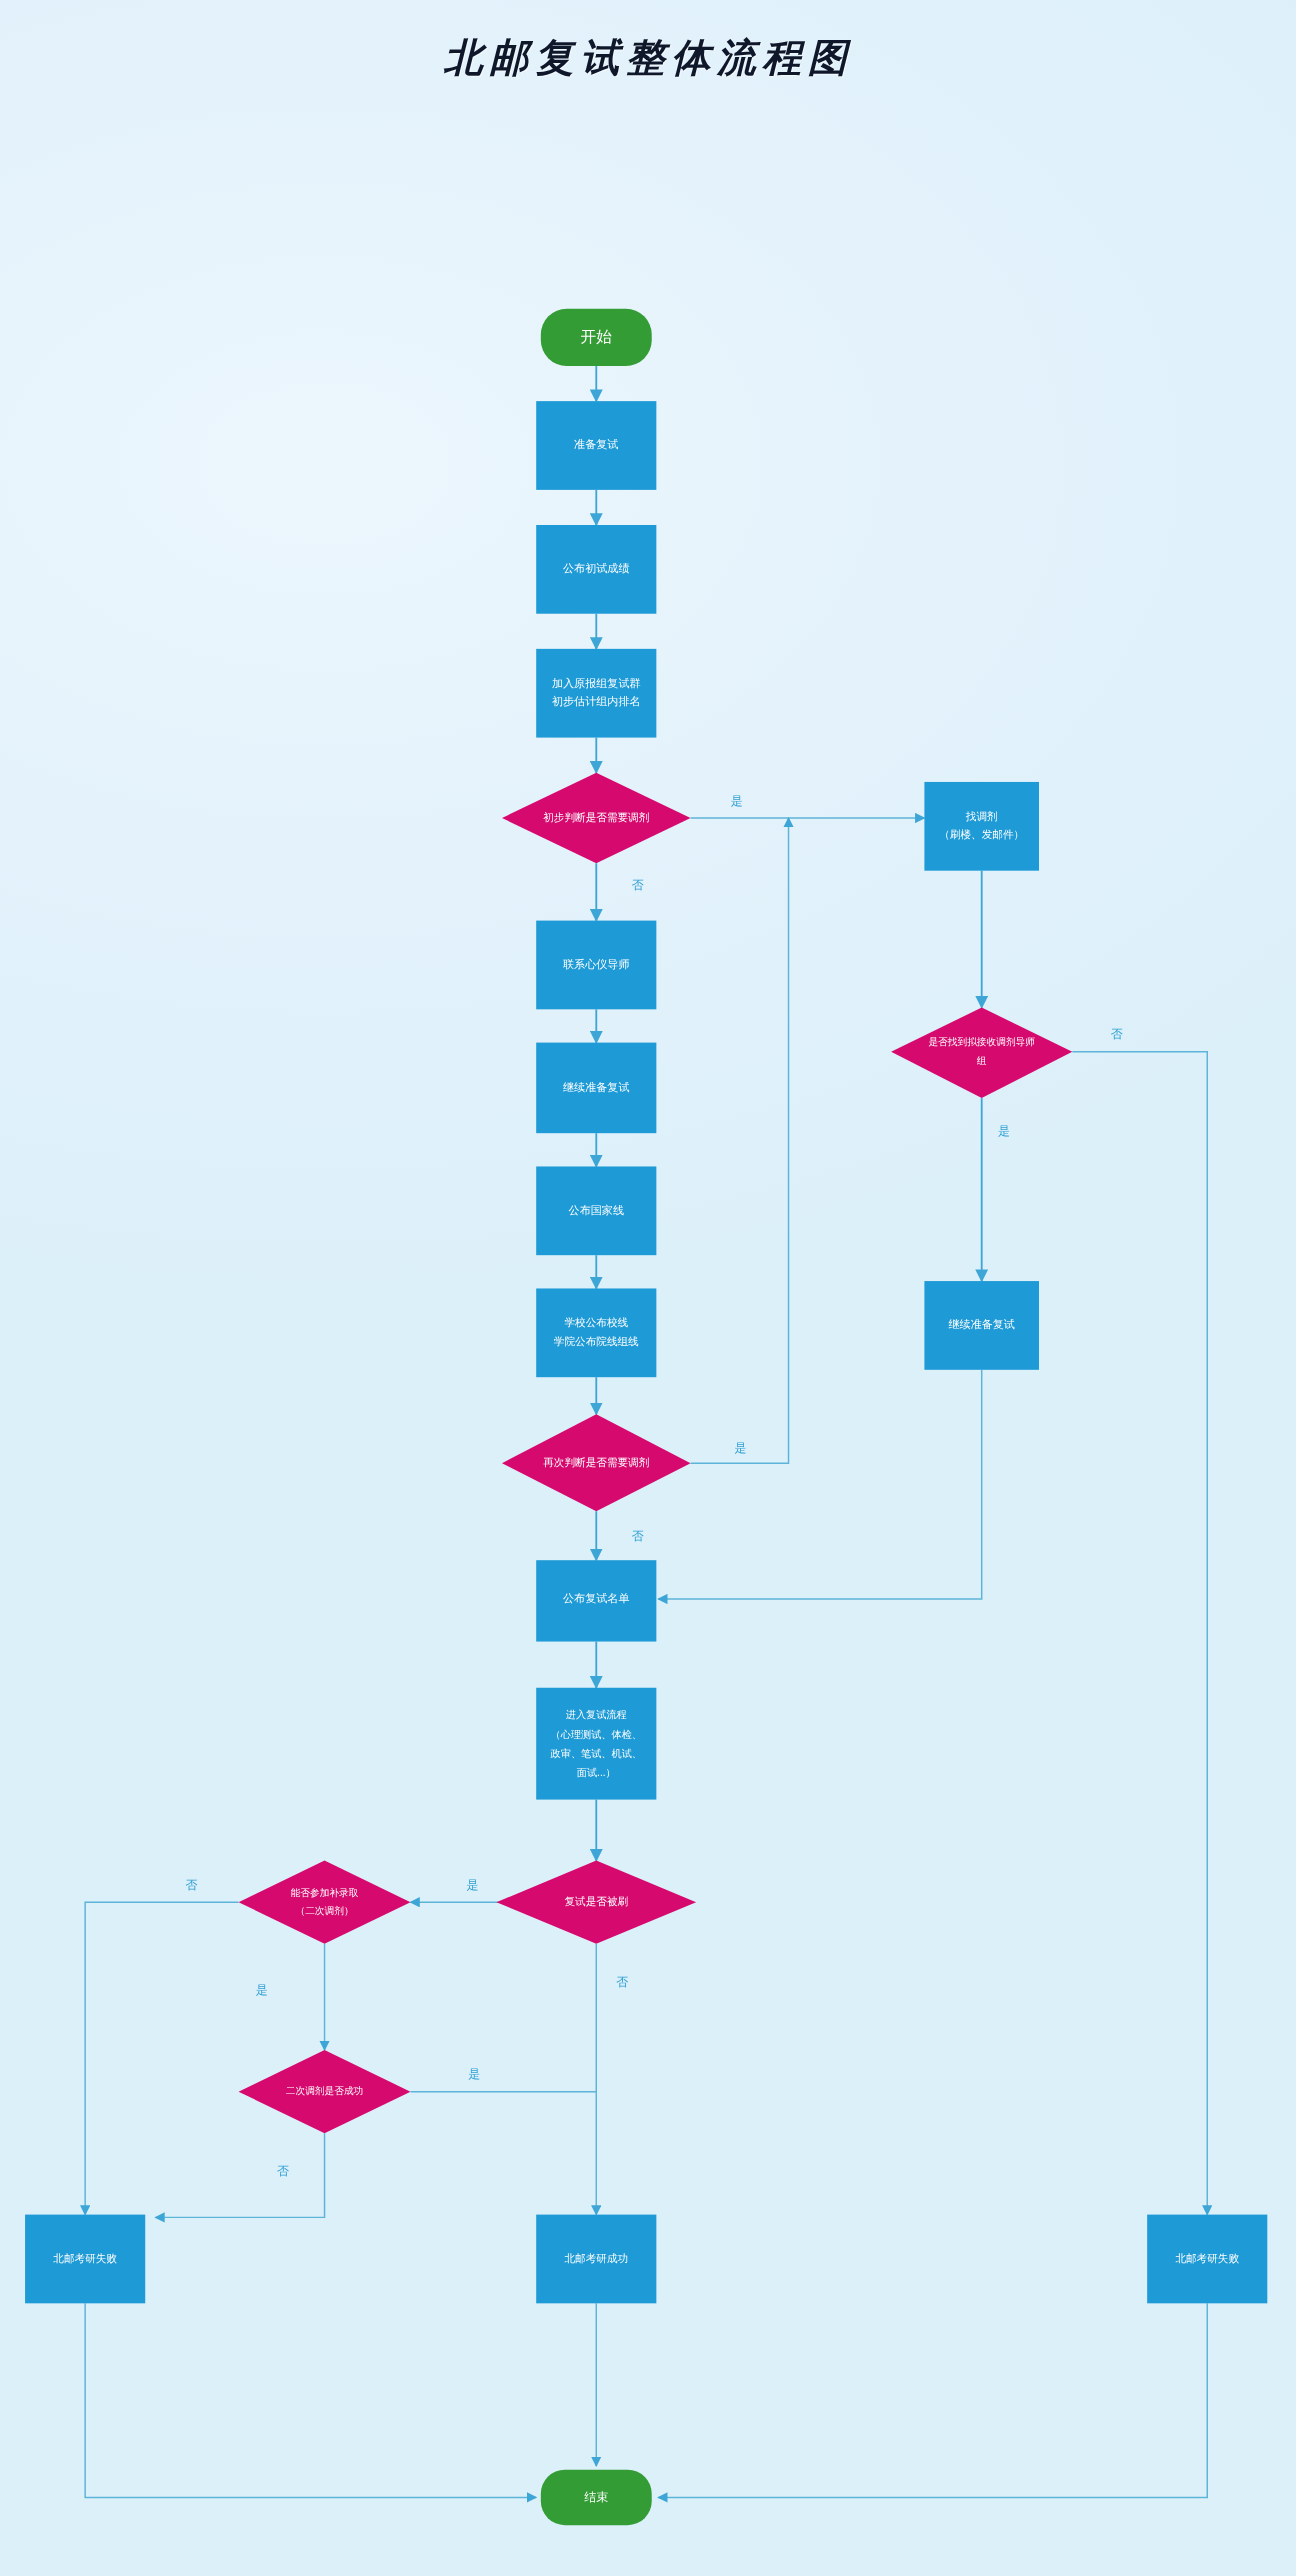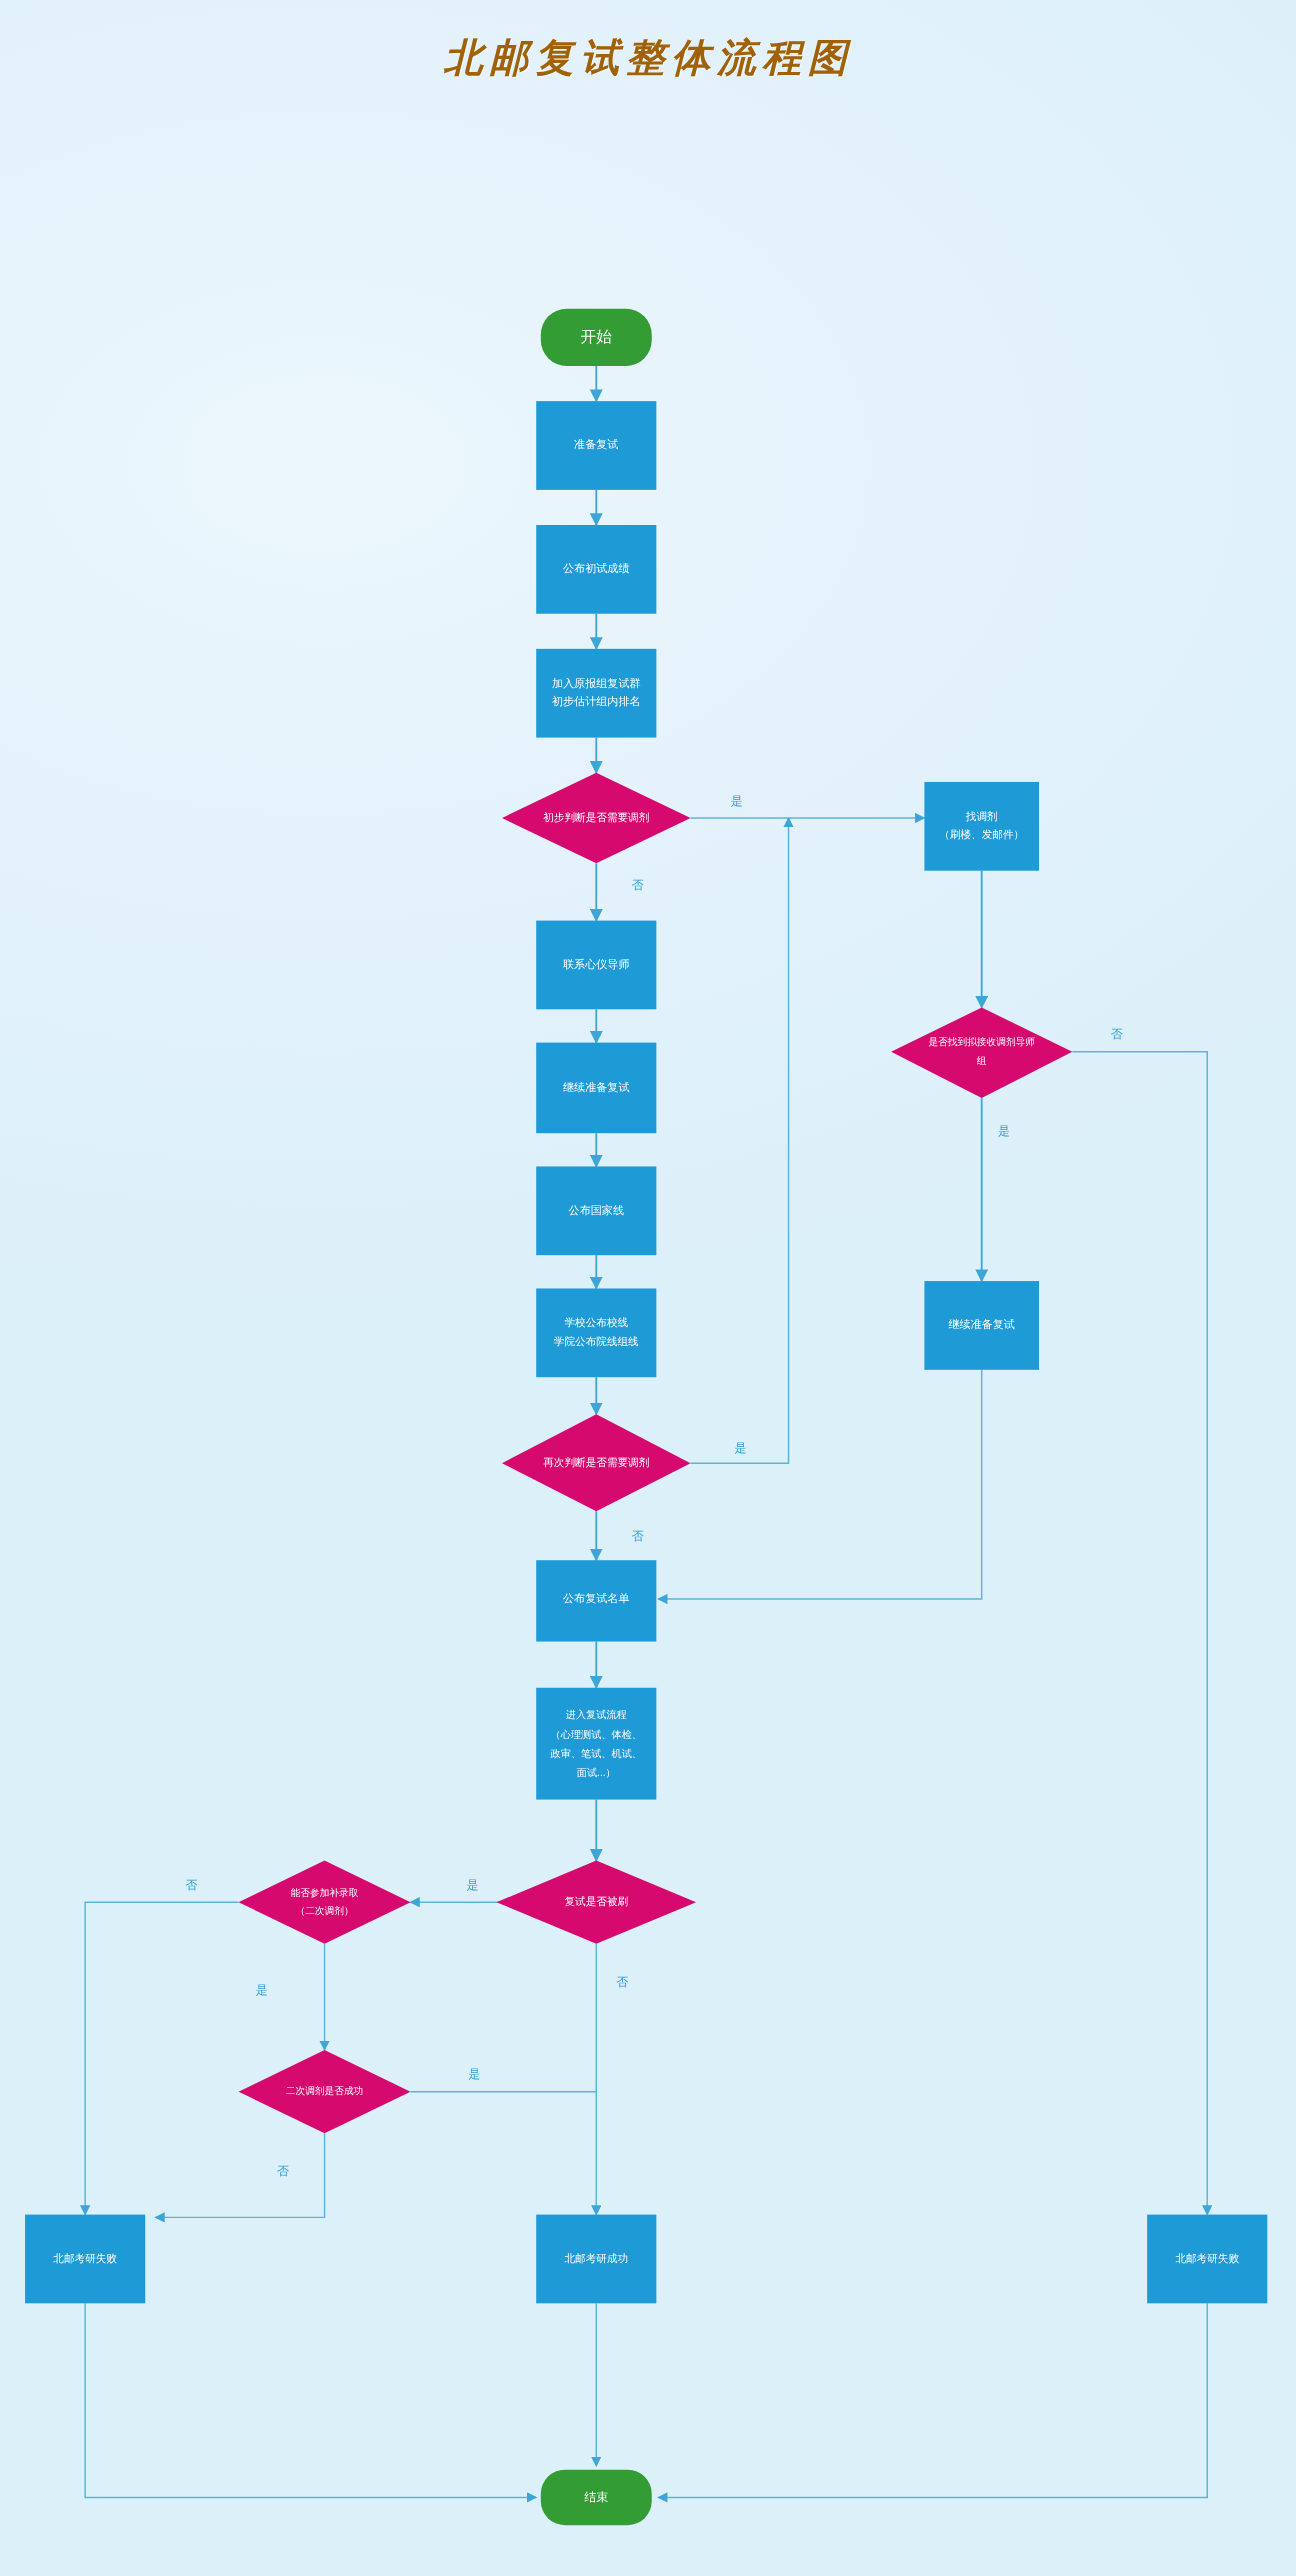--- a/index.html
+++ b/index.html
@@ -25,21 +25,21 @@
     position: absolute;
     left: 0;
     top: 31px;
     width: 100%;
     text-align: center;
     font-family: "DejaVu Serif", "Liberation Serif", serif;
     font-size: 39px;
     font-weight: 700;
     font-style: italic;
     letter-spacing: 6.5px;
-    color: #a16207;
+    color: #0f172a;
     text-shadow: 0.9px 0.9px 0 rgba(255,255,255,0.55);
     user-select: none;
   }
   svg#flow {
     position: absolute;
     left: 0;
     top: 0;
     width: 1297px;
     height: 2576px;
   }

